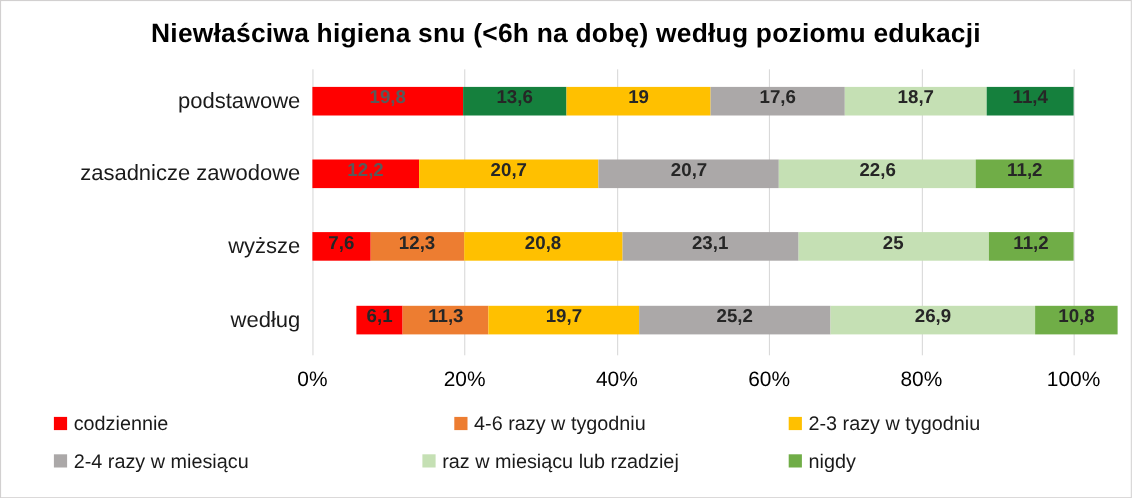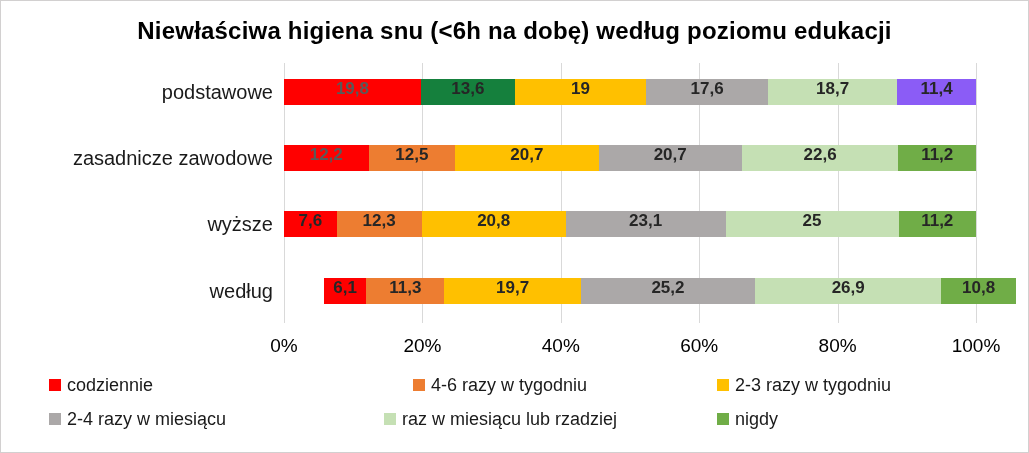--- a/index.html
+++ b/index.html
@@ -71,30 +71,27 @@
         </div>
         <div class="bar-seg" style="flex-grow: 19; flex-basis: 0px; background: rgb(255, 192, 0);">
           <span class="seg-label" style="color: rgb(38, 38, 38);">19</span>
         </div>
         <div class="bar-seg" style="flex-grow: 17.6; flex-basis: 0px; background: rgb(171, 168, 168);">
           <span class="seg-label" style="color: rgb(38, 38, 38);">17,6</span>
         </div>
         <div class="bar-seg" style="flex-grow: 18.7; flex-basis: 0px; background: rgb(197, 224, 180);">
           <span class="seg-label" style="color: rgb(38, 38, 38);">18,7</span>
         </div>
-        <div class="bar-seg" style="flex-grow: 11.4; flex-basis: 0px; background: #8b5cf6;">
+        <div class="bar-seg" style="flex-grow: 11.4; flex-basis: 0px; background: #15803d;">
           <span class="seg-label" style="color: rgb(38, 38, 38);">11,4</span>
         </div>
       </div>
       <div class="bar-row" style="top: 82px;">
         <div class="bar-seg" style="flex-grow: 12.2; flex-basis: 0px; background: rgb(255, 0, 0);">
           <span class="seg-label" style="color: rgb(89, 89, 89);">12,2</span>
-        </div>
-        <div class="bar-seg" style="flex-grow: 12.5; flex-basis: 0px; background: rgb(237, 125, 49);">
-          <span class="seg-label" style="color: rgb(38, 38, 38);">12,5</span>
         </div>
         <div class="bar-seg" style="flex-grow: 20.7; flex-basis: 0px; background: rgb(255, 192, 0);">
           <span class="seg-label" style="color: rgb(38, 38, 38);">20,7</span>
         </div>
         <div class="bar-seg" style="flex-grow: 20.7; flex-basis: 0px; background: rgb(171, 168, 168);">
           <span class="seg-label" style="color: rgb(38, 38, 38);">20,7</span>
         </div>
         <div class="bar-seg" style="flex-grow: 22.6; flex-basis: 0px; background: rgb(197, 224, 180);">
           <span class="seg-label" style="color: rgb(38, 38, 38);">22,6</span>
         </div>

